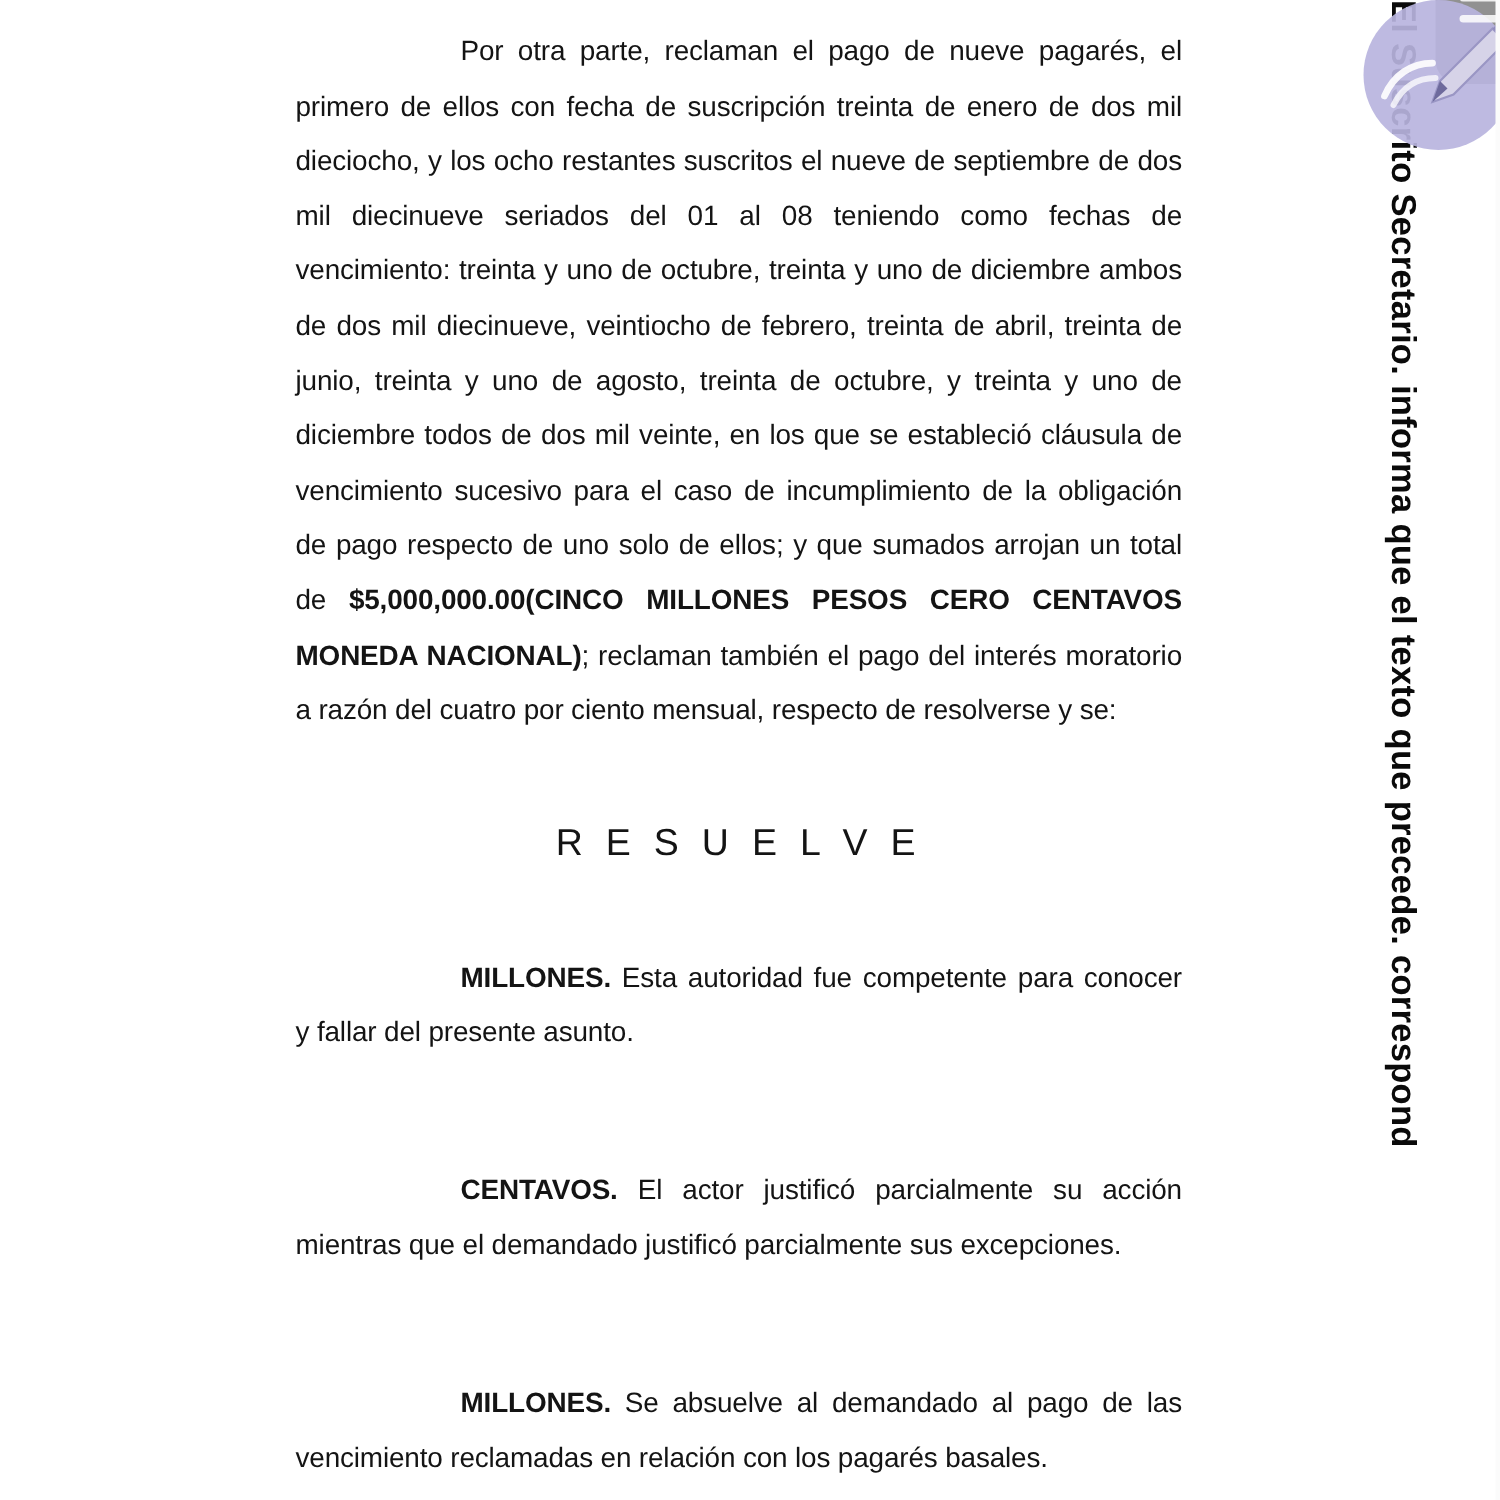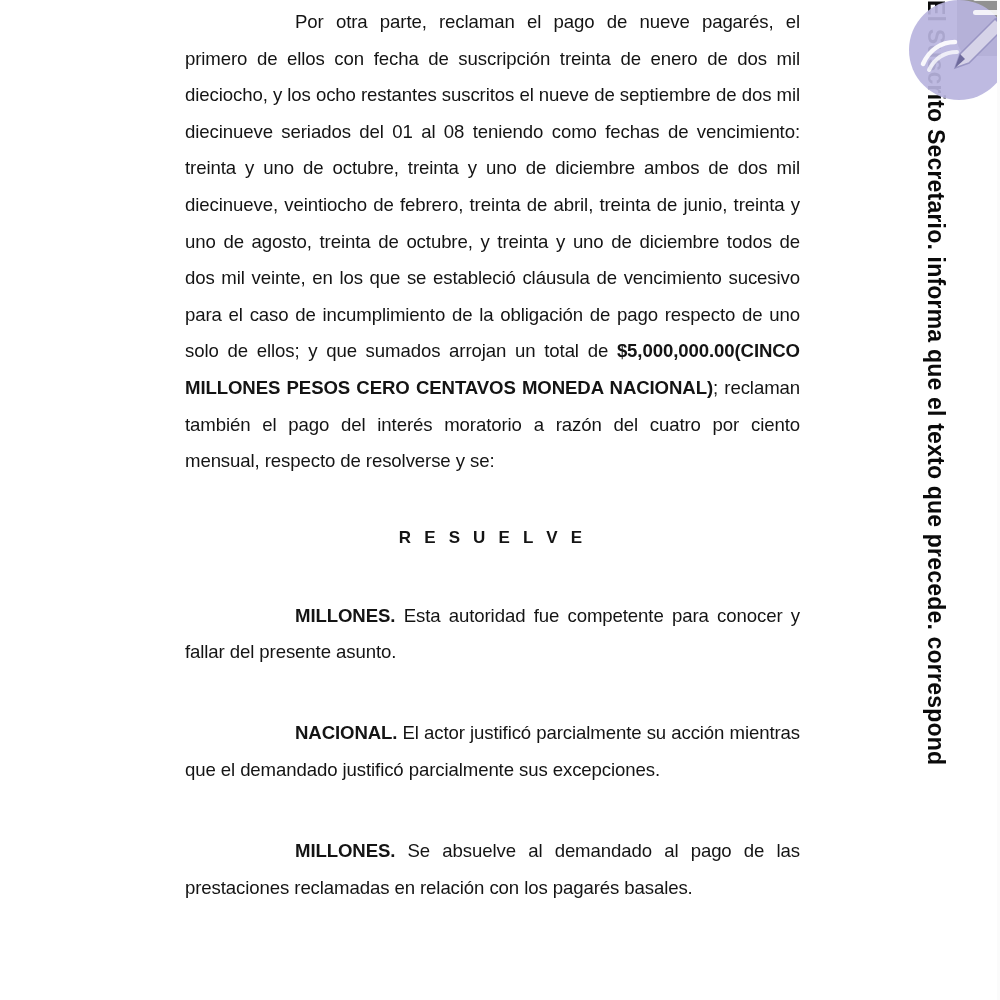--- a/index.html
+++ b/index.html
@@ -26,44 +26,44 @@
   }
 
   .text-column {
     position: absolute;
     left: 181px;
     top: 0;
     width: 623px;
   }
 
   .para {
-    margin: 4px;
+    margin: 16px;
     font-size: 18.6px;
     line-height: 36.6px;
     text-align: justify;
     text-justify: inter-word;
     letter-spacing: -0.1px;
     word-spacing: 0px;
     color: #141414;
   }
   .para.indent {
     text-indent: 110px;
   }
   .para b, .para .bold {
     font-weight: bold;
   }
 
   
   .gap-sm { height: 36.6px; }
 
   .heading-resuelve {
     margin: 0;
-    font-size: 17px;
+    font-size: 25px;
     line-height: 36.6px;
-    font-weight: bold;
+    font-weight: normal;
     text-align: center;
     letter-spacing: 4.2px;
     color: #141414;
   }
 
   
   .vstrip {
     position: absolute;
     left: 918px;
     top: 0;
@@ -159,25 +159,25 @@
     <div class="gap-sm"></div>
 
     <h2 class="heading-resuelve">R E S U E L V E</h2>
 
     <div class="gap-sm"></div>
 
     <p class="para indent"><b class="bold">MILLONES.</b><span> Esta autoridad fue competente para conocer y fallar del presente asunto.</span></p>
 
     <div class="gap-sm"></div>
 
-    <p class="para indent"><b class="bold">NACIONAL.</b><span> El actor justificó parcialmente su acción mientras que el demandado justificó parcialmente sus excepciones.</span></p>
-
-    <div class="gap-sm"></div>
-
-    <p class="para indent"><b class="bold">MILLONES.</b><span> Se absuelve al demandado al pago de las prestaciones reclamadas en relación con los pagarés basales.</span></p>
+    <p class="para indent"><b class="bold">CENTAVOS.</b><span> El actor justificó parcialmente su acción mientras que el demandado justificó parcialmente sus excepciones.</span></p>
+
+    <div class="gap-sm"></div>
+
+    <p class="para indent"><b class="bold">MILLONES.</b><span> Se absuelve al demandado al pago de las vencimiento reclamadas en relación con los pagarés basales.</span></p>
 
   </div>
 
   <div class="vstrip">
     <div class="vstrip-text">El Suscrito Secretario. informa que el texto que precede. correspond</div>
   </div>
 
   <div class="badge-wrap">
     <div class="badge-rect"></div>
     <div class="badge-circle"></div>

